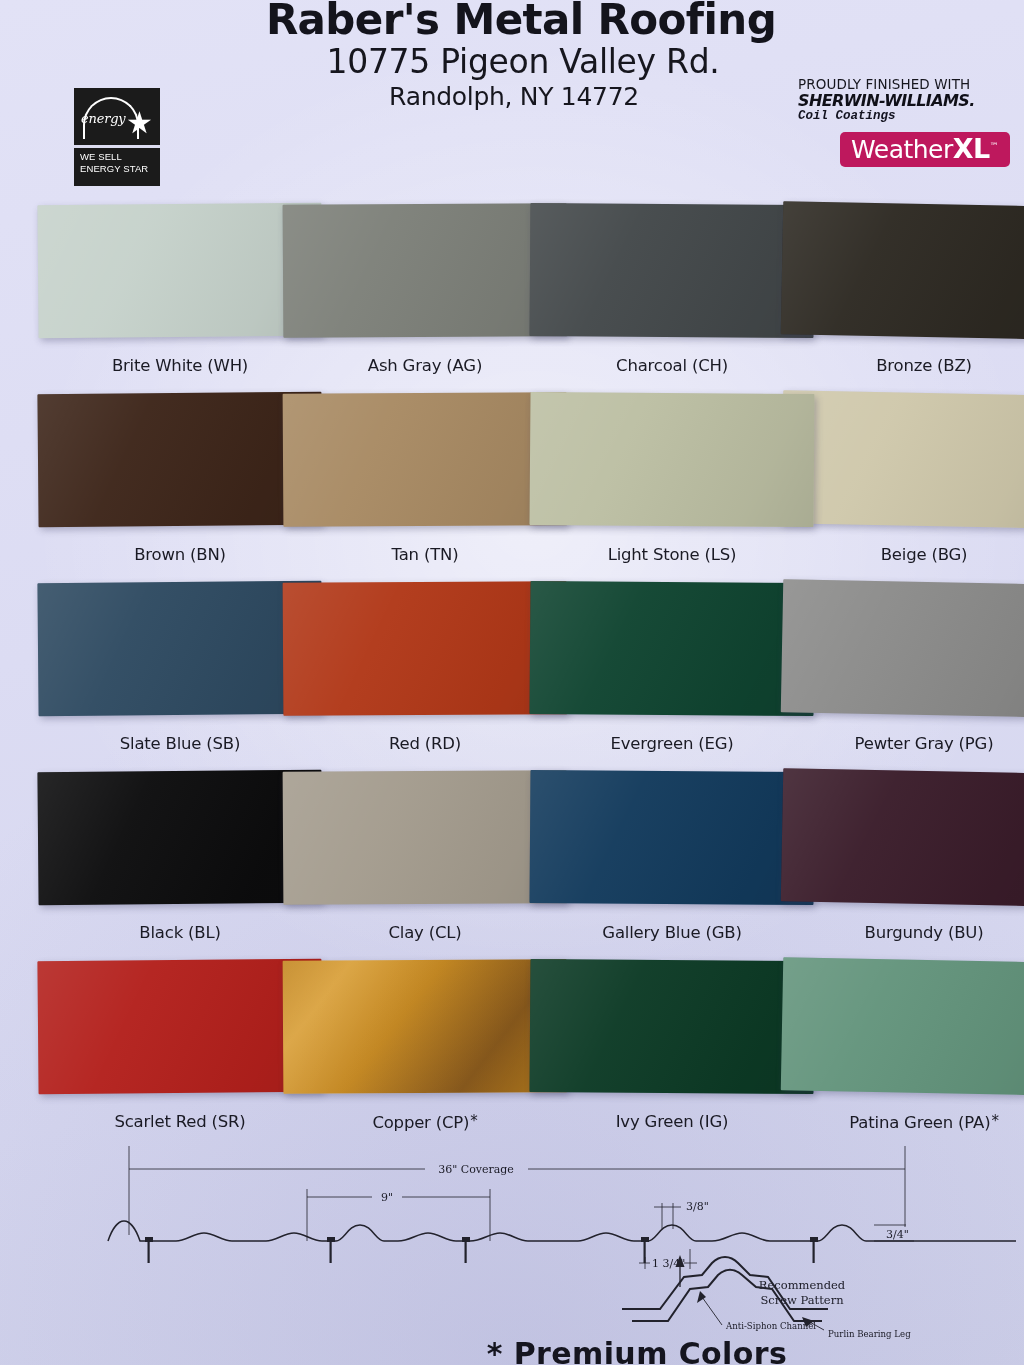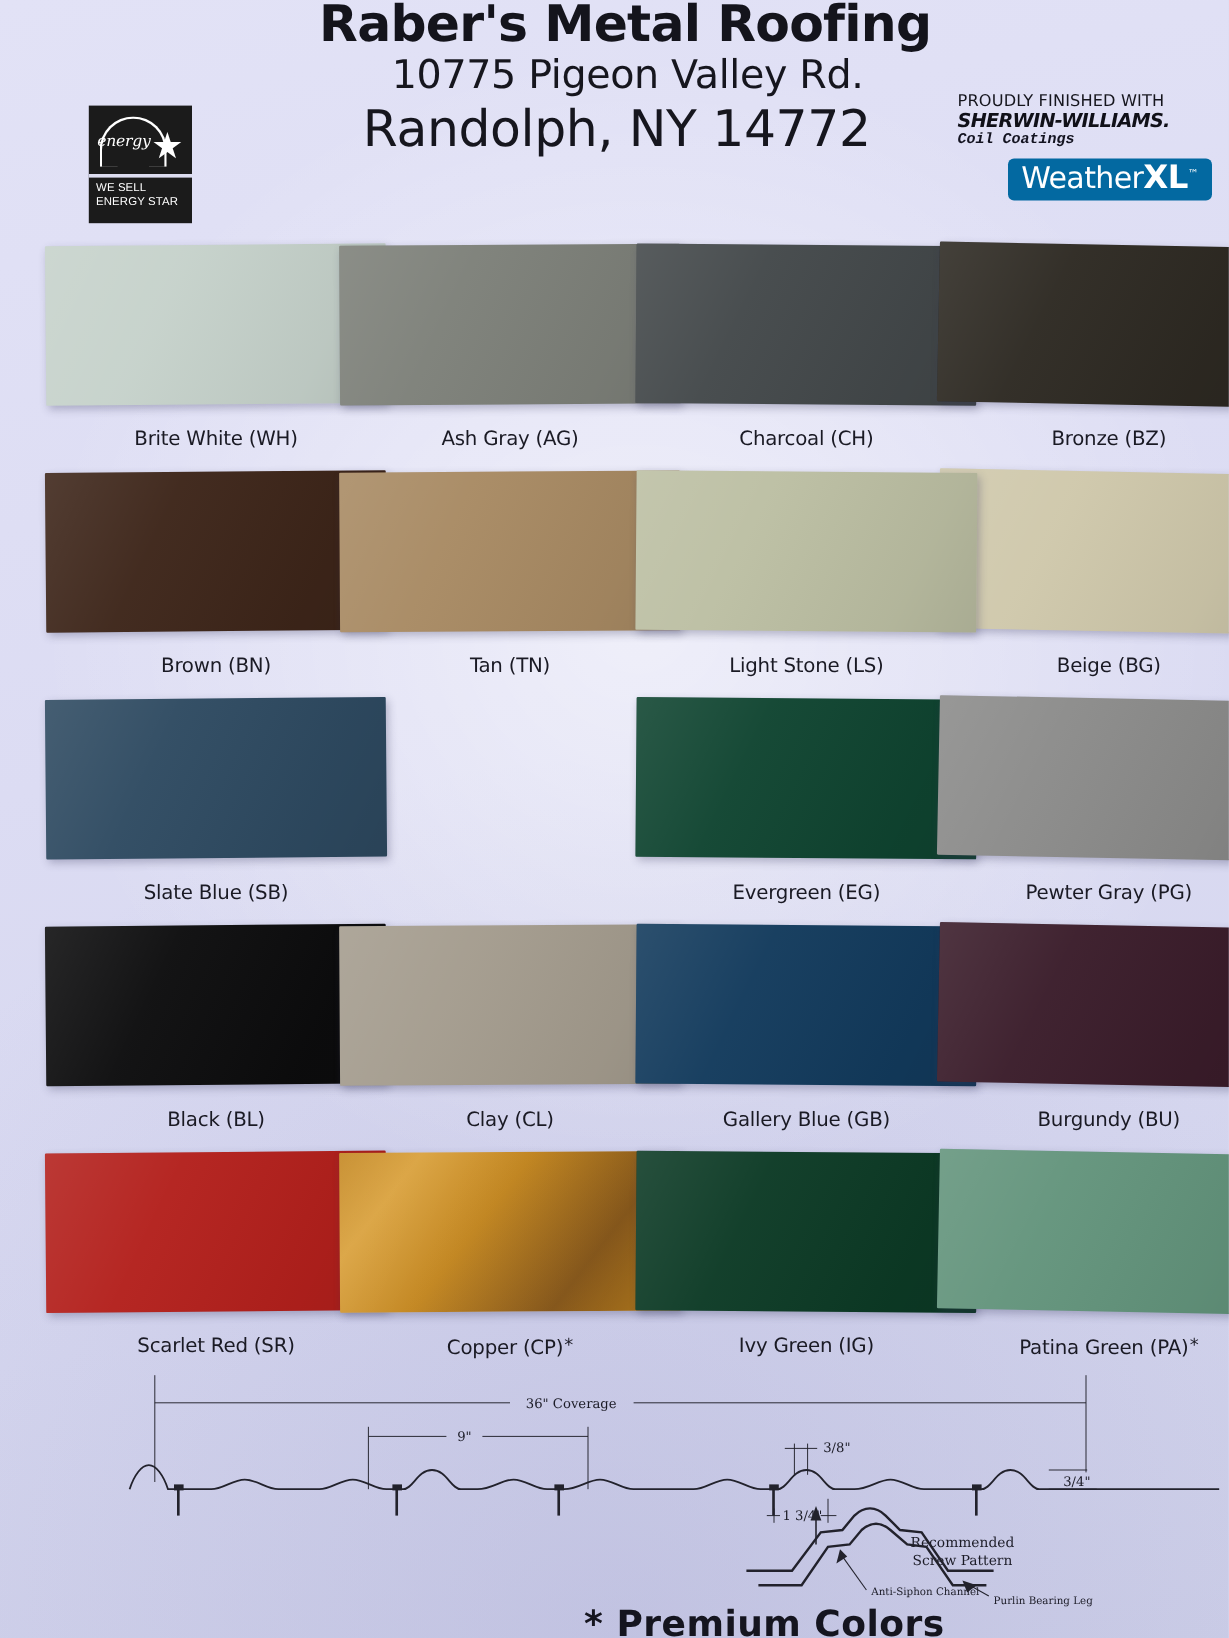--- a/index.html
+++ b/index.html
@@ -47,21 +47,21 @@
   #street-line {
     font-family: "DejaVu Sans", sans-serif;
     font-size: 33px;
     color: #16161e;
     line-height: 1.22;
     letter-spacing: -0.3px;
     padding-left: 22px;
   }
   #city-line {
     font-family: "DejaVu Sans", sans-serif;
-    font-size: 42px;
+    font-size: 25px;
     color: #16161e;
     line-height: 1.22;
     letter-spacing: -0.3px;
     padding-left: 4px;
   }
 
   
   #energy-star-badge {
     position: absolute;
     left: 74px; top: 88px;
@@ -139,21 +139,21 @@
     font-family: Liberation Mono, monospace;
     font-weight: bold;
     font-style: italic;
     font-size: 12.5px;
     color: #131320;
     margin-top: -1px;
   }
   #weatherxl-badge {
     margin: 9px 0 0 42px;
     display: inline-block;
-    background: #0369a1;
+    background: #be185d;
     border-radius: 5px;
     padding: 3px 11px 5px 11px;
     color: #fff;
     font-family: "DejaVu Sans", sans-serif;
     font-size: 25px;
     line-height: 1;
     letter-spacing: -0.5px;
     position: relative;
   }
   #weatherxl-badge .xl { font-weight: bold; font-size: 27px; }
@@ -329,20 +329,24 @@
     <div class="swatch-cell col2">
       <div class="swatch-chip" style="background: rgb(188, 191, 163);"></div>
       <div class="swatch-label"><span>Light Stone (LS)</span></div>
     </div>
   </div>
 
   <div class="swatch-row">
     <div class="swatch-cell col0">
       <div class="swatch-chip" style="background: rgb(46, 74, 97);"></div>
       <div class="swatch-label"><span>Slate Blue (SB)</span></div>
+    </div>
+    <div class="swatch-cell col1">
+      <div class="swatch-chip" style="background: rgb(177, 56, 24);"></div>
+      <div class="swatch-label"><span>Red (RD)</span></div>
     </div>
     <div class="swatch-cell col2">
       <div class="swatch-chip" style="background: rgb(15, 68, 48);"></div>
       <div class="swatch-label"><span>Evergreen (EG)</span></div>
     </div>
     <div class="swatch-cell col3">
       <div class="swatch-chip" style="background: rgb(139, 139, 138);"></div>
       <div class="swatch-label"><span>Pewter Gray (PG)</span></div>
     </div>
   </div>

